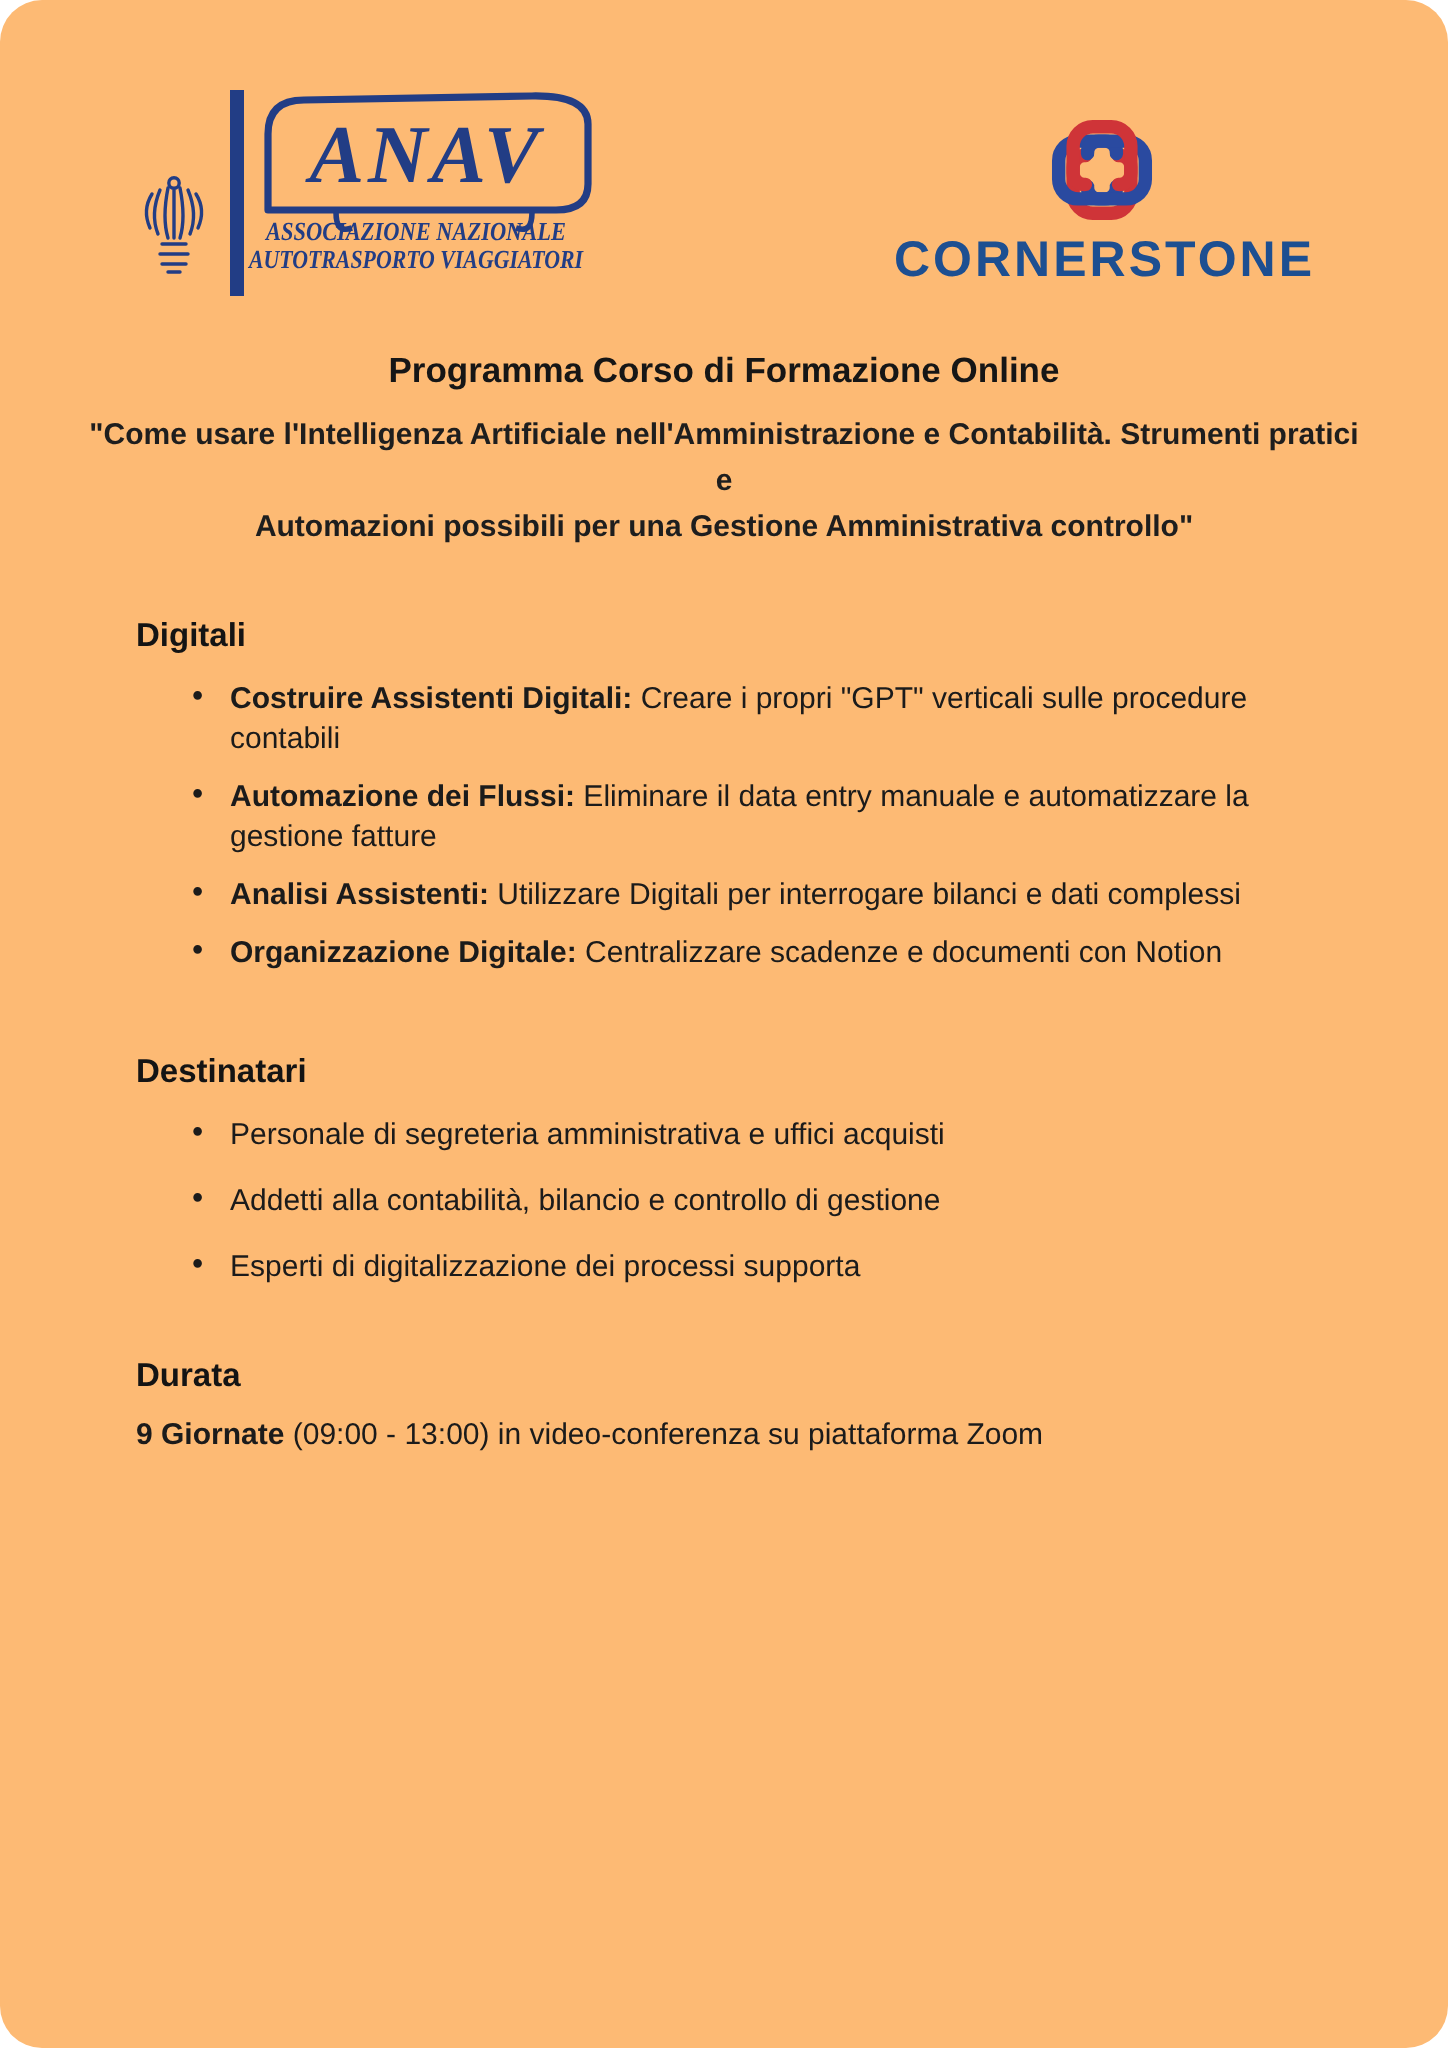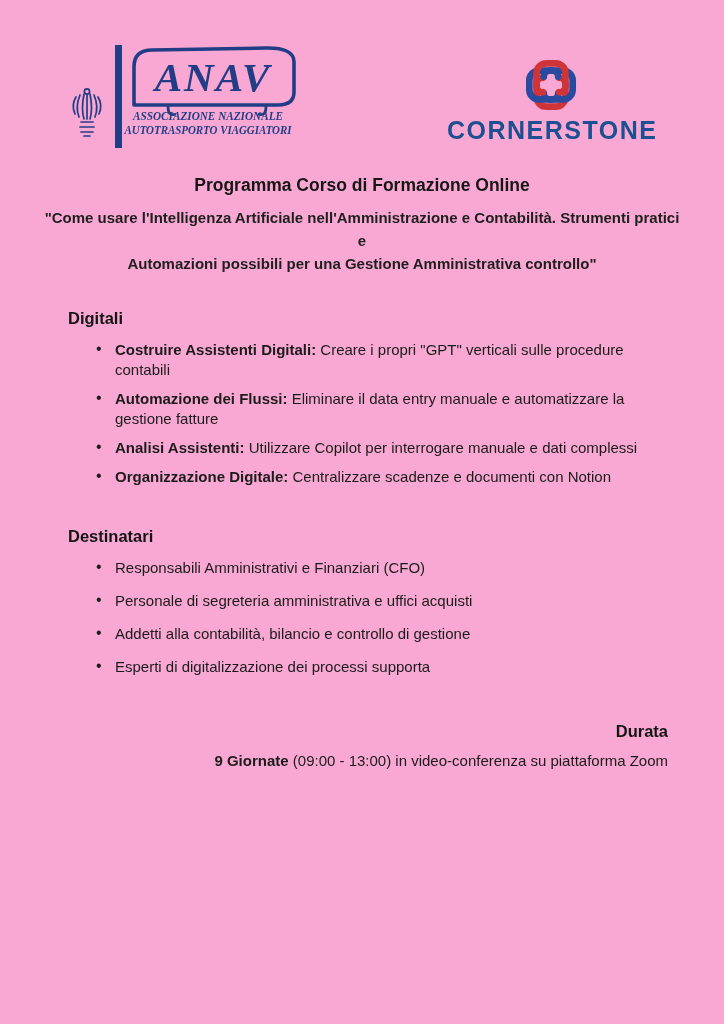--- a/index.html
+++ b/index.html
@@ -4,23 +4,23 @@
 <style>
   :root{
     --anav-blue:#223d85;
     --cs-red:#cf3438;
     --cs-blue:#2a4aa0;
     --cs-text:#1d4f91;
     --ink:#1b1b1b;
   }
   html,body{margin:0;padding:0;background:#ffffff;}
   .page{
-    width:724px;height:1024px;margin:0 auto;background:#f9a8d4;
+    width:724px;height:1024px;margin:0 auto;background:#fdba74;
     font-family:"Liberation Sans",sans-serif;color:var(--ink);
-    position:relative;overflow:hidden;
+    position:relative;overflow:hidden;border-radius:21px;
   }
   
   .logo-row{position:relative;height:160px;}
   .anav{position:absolute;left:68px;top:45px;width:230px;height:108px;}
   .cornerstone{position:absolute;left:447px;top:52px;width:208px;text-align:left;}
   .cs-icon{display:block;margin:0 auto;}
   .cs-word{
     margin-top:-2px;font-size:25px;font-weight:700;letter-spacing:1.5px;
     color:var(--cs-text);font-family:"Liberation Sans",sans-serif;
   }
@@ -33,21 +33,21 @@
     margin:8px auto 0;width:640px;text-align:center;
     font-size:15px;line-height:23px;font-weight:700;color:#1e1e1e;
   }
   
   .section{margin:0 56px 0 68px;}
   .section h2{
     margin:0;font-size:16.5px;line-height:22px;font-weight:700;color:#141414;
   }
   .sec-obiettivi{margin-top:32px;}
   .sec-destinatari{margin-top:38px;}
-  .sec-durata{margin-top:43px;text-align:right;}
+  .sec-durata{margin-top:33px;}
   ul.bullets{list-style:none;margin:11px 0 0;padding:0;}
   ul.bullets li{
     position:relative;padding-left:47px;font-size:15px;line-height:20px;
     margin-bottom:9px;
   }
   ul.bullets.loose li{margin-bottom:13px;}
   ul.bullets li::before{
     content:"\2022";position:absolute;left:28px;top:-1px;font-size:16px;
   }
   .lead{font-weight:700;}
@@ -113,29 +113,28 @@
   <div class="subtitle">
     <div>"Come usare l'Intelligenza Artificiale nell'Amministrazione e Contabilità. Strumenti pratici e</div>
     <div>Automazioni possibili per una Gestione Amministrativa controllo"</div>
   </div>
 
   <div class="section sec-obiettivi">
     <h2>Digitali</h2>
     <ul class="bullets">
       <li><span class="lead">Costruire Assistenti Digitali:</span><span> Creare i propri "GPT" verticali sulle procedure contabili</span></li>
       <li><span class="lead">Automazione dei Flussi:</span><span> Eliminare il data entry manuale e automatizzare la gestione fatture</span></li>
-      <li><span class="lead">Analisi Assistenti:</span><span> Utilizzare Copilot per interrogare manuale e dati complessi</span></li>
+      <li><span class="lead">Analisi Assistenti:</span><span> Utilizzare Digitali per interrogare bilanci e dati complessi</span></li>
       <li><span class="lead">Organizzazione Digitale:</span><span> Centralizzare scadenze e documenti con Notion</span></li>
     </ul>
   </div>
 
   <div class="section sec-destinatari">
     <h2>Destinatari</h2>
     <ul class="bullets loose">
-      <li>Responsabili Amministrativi e Finanziari (CFO)</li>
       <li>Personale di segreteria amministrativa e uffici acquisti</li>
       <li>Addetti alla contabilità, bilancio e controllo di gestione</li>
       <li>Esperti di digitalizzazione dei processi supporta</li>
     </ul>
   </div>
 
   <div class="section sec-durata">
     <h2>Durata</h2>
     <p class="duration-line"><span class="lead">9 Giornate</span><span> (09:00 - 13:00) in video-conferenza su piattaforma Zoom</span></p>
   </div>

